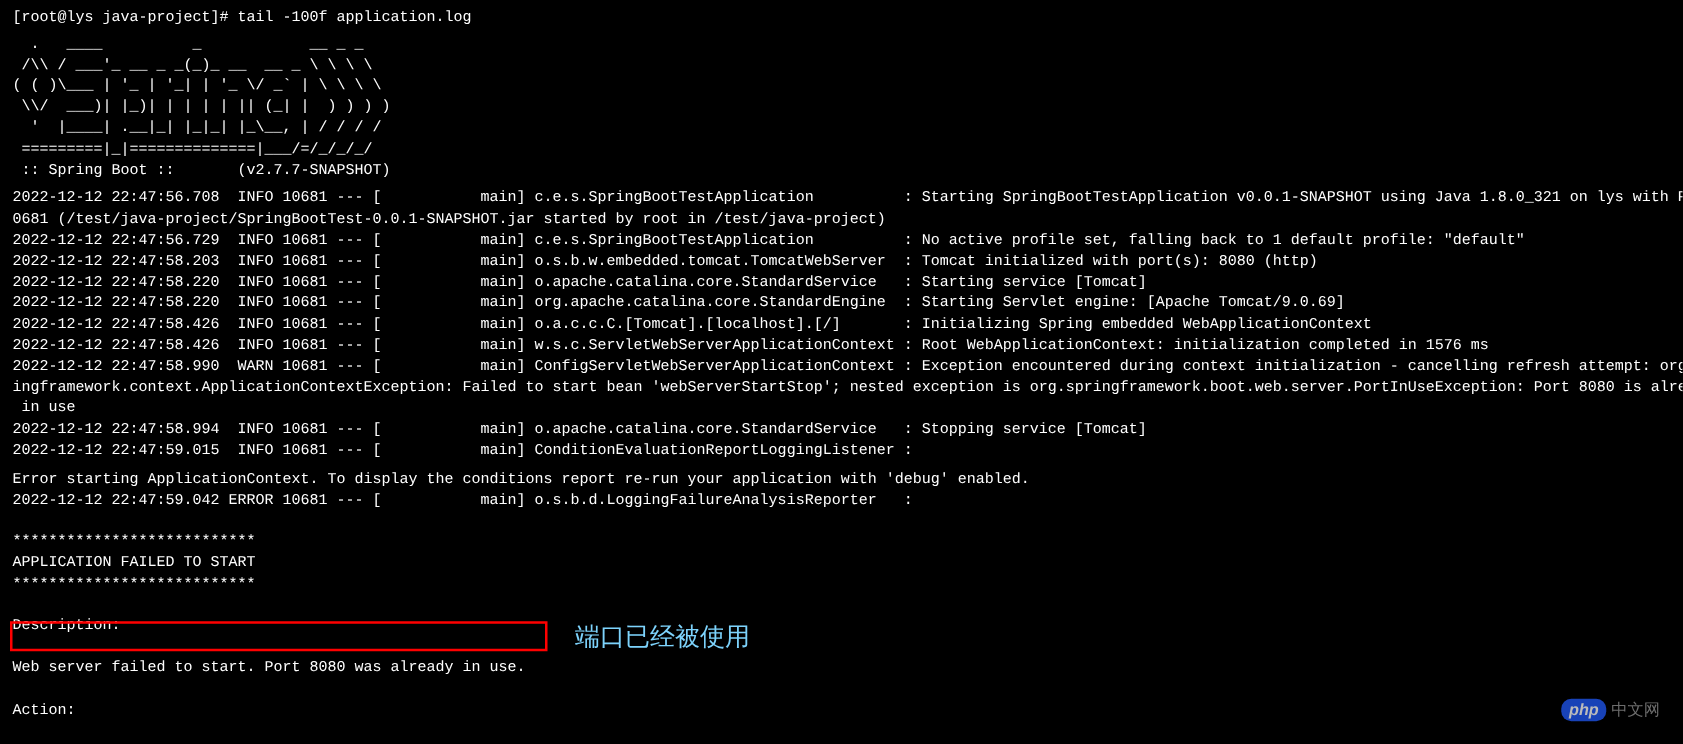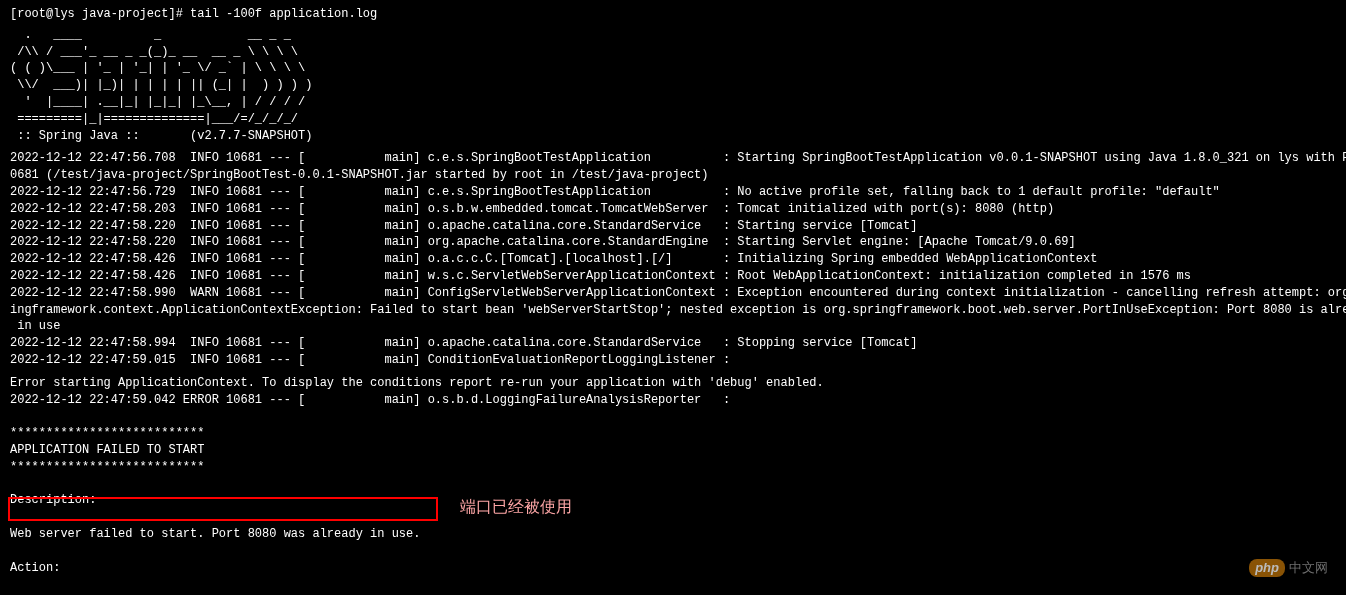--- a/index.html
+++ b/index.html
@@ -23,59 +23,59 @@
       position: absolute;
       border: 2px solid #ff0000;
       left: 8px;
       top: 497px;
       width: 430px;
       height: 24px;
       pointer-events: none;
     }
     .annotation {
       position: absolute;
-      color: #fca5a5;
-      font-size: 16px;
+      color: #7dd3fc;
+      font-size: 20px;
       font-family: "Microsoft YaHei", "SimSun", sans-serif;
       left: 460px;
       top: 496px;
     }
     .watermark {
       position: absolute;
       right: 18px;
       bottom: 18px;
       color: #808080;
       font-family: sans-serif;
       font-size: 13px;
       opacity: 0.85;
       display: flex;
       align-items: center;
       gap: 4px;
     }
     .watermark .logo {
       font-weight: bold;
       font-style: italic;
-      background: #a16207;
+      background: #1d4ed8;
       border-radius: 8px;
       padding: 0 6px;
       color: #dcdcdc;
     }
   </style>
 </head>
 <body>
 
 <div class="prompt-line">[root@lys java-project]# tail -100f application.log</div>
 
 <div class="ascii-art">  .   ____          _            __ _ _
  /\\ / ___'_ __ _ _(_)_ __  __ _ \ \ \ \
 ( ( )\___ | '_ | '_| | '_ \/ _` | \ \ \ \
  \\/  ___)| |_)| | | | | || (_| |  ) ) ) )
   '  |____| .__|_| |_|_| |_\__, | / / / /
  =========|_|==============|___/=/_/_/_/
- :: Spring Java ::       (v2.7.7-SNAPSHOT)</div>
+ :: Spring Boot ::       (v2.7.7-SNAPSHOT)</div>
 
 <div class="log-block">2022-12-12 22:47:56.708  INFO 10681 --- [           main] c.e.s.SpringBootTestApplication          : Starting SpringBootTestApplication v0.0.1-SNAPSHOT using Java 1.8.0_321 on lys with PID 1
 0681 (/test/java-project/SpringBootTest-0.0.1-SNAPSHOT.jar started by root in /test/java-project)
 2022-12-12 22:47:56.729  INFO 10681 --- [           main] c.e.s.SpringBootTestApplication          : No active profile set, falling back to 1 default profile: "default"
 2022-12-12 22:47:58.203  INFO 10681 --- [           main] o.s.b.w.embedded.tomcat.TomcatWebServer  : Tomcat initialized with port(s): 8080 (http)
 2022-12-12 22:47:58.220  INFO 10681 --- [           main] o.apache.catalina.core.StandardService   : Starting service [Tomcat]
 2022-12-12 22:47:58.220  INFO 10681 --- [           main] org.apache.catalina.core.StandardEngine  : Starting Servlet engine: [Apache Tomcat/9.0.69]
 2022-12-12 22:47:58.426  INFO 10681 --- [           main] o.a.c.c.C.[Tomcat].[localhost].[/]       : Initializing Spring embedded WebApplicationContext
 2022-12-12 22:47:58.426  INFO 10681 --- [           main] w.s.c.ServletWebServerApplicationContext : Root WebApplicationContext: initialization completed in 1576 ms
 2022-12-12 22:47:58.990  WARN 10681 --- [           main] ConfigServletWebServerApplicationContext : Exception encountered during context initialization - cancelling refresh attempt: org.spr

